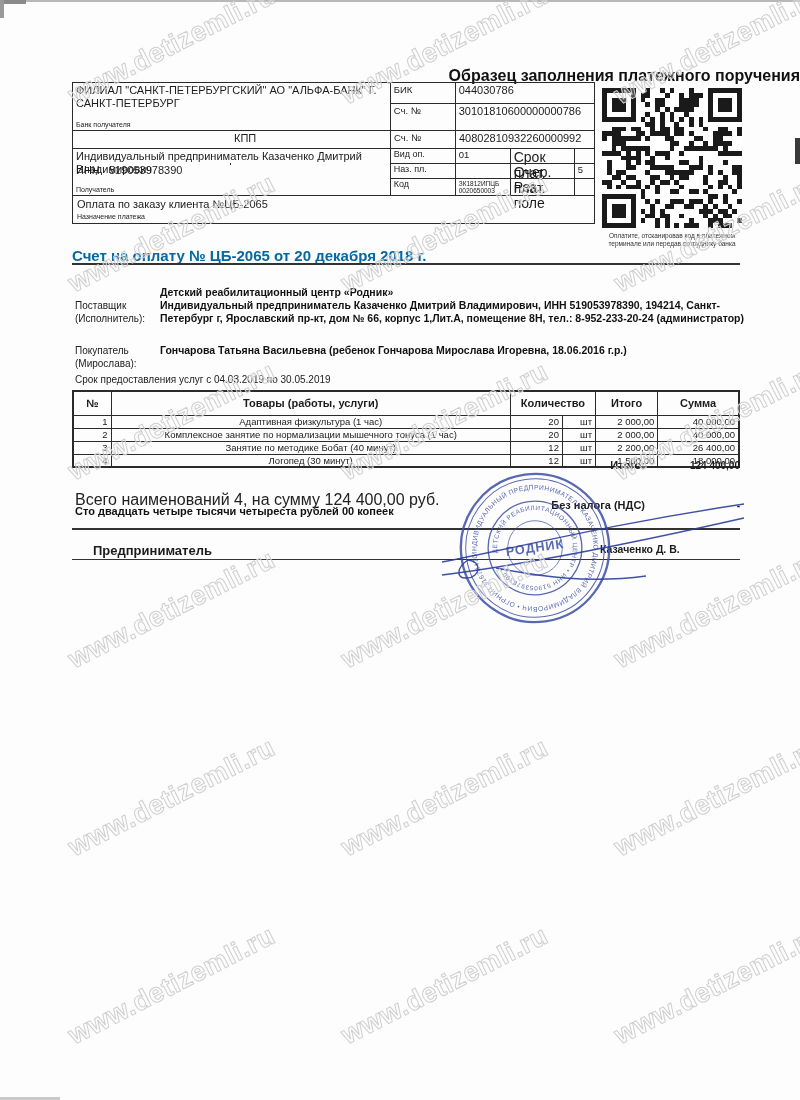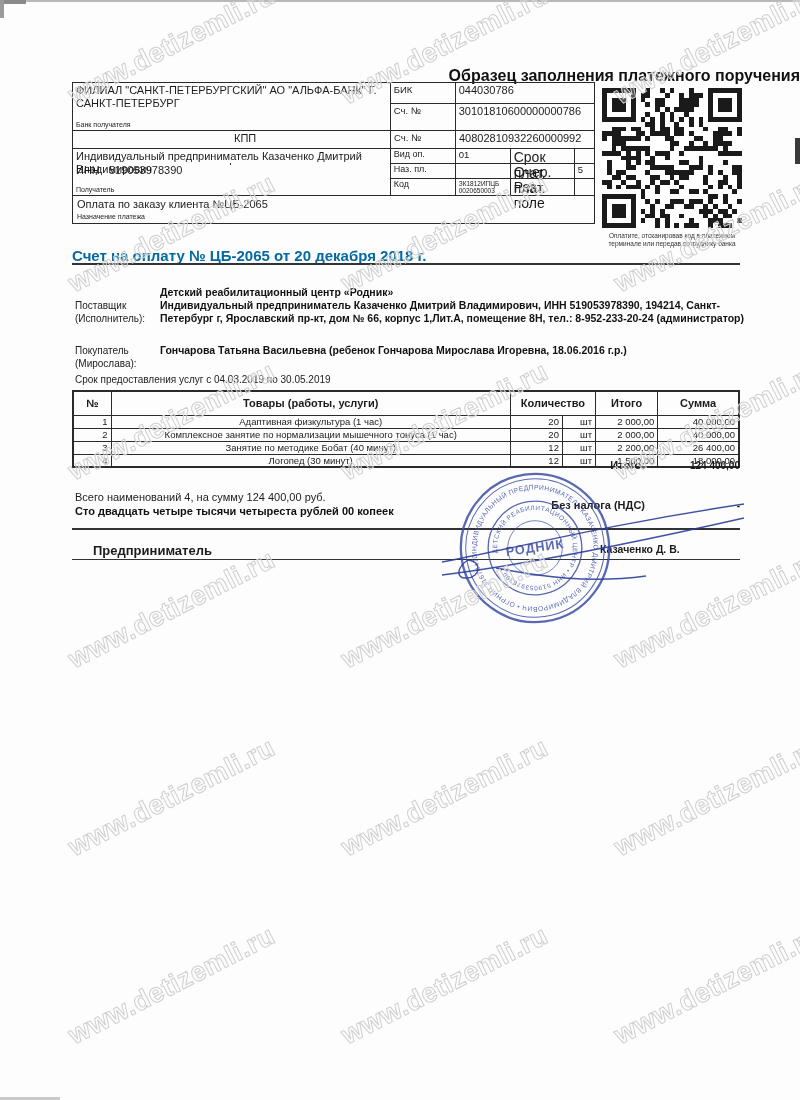--- a/index.html
+++ b/index.html
@@ -64,21 +64,21 @@
   .items th,.items td{border:1px solid #2a2a2a;overflow:hidden;white-space:nowrap;}
   .items{border:2px solid #2a2a2a;}
   .items th{font-size:11px;font-weight:bold;height:24px;text-align:center;}
   .items td{font-size:9.5px;height:13px;padding:0 3px;}
   td.r{text-align:right;} td.l{text-align:center;}
   .tot-row{position:absolute;right:60px;display:flex;align-items:baseline;font-weight:bold;}
   .tot-lab{font-size:11px;text-align:center;}
   .tot-val{width:95px;text-align:right;font-size:10px;}
 
   
-  .summary{position:absolute;left:75px;top:491px;font-size:11px;color:#222;}
+  .summary{position:absolute;left:75px;top:491px;font-size:16px;color:#222;}
   .words{position:absolute;left:75px;top:505px;font-size:11px;font-weight:bold;color:#111;}
   .rule-foot{position:absolute;left:72px;top:528px;width:668px;border-top:2px solid #333;}
   .signer-role{position:absolute;left:93px;top:543px;font-size:13px;font-weight:bold;}
   .signer-name{position:absolute;left:600px;top:543px;width:140px;font-size:10.5px;font-weight:bold;}
   .sign-line{position:absolute;left:72px;top:559px;width:668px;border-top:1.5px solid #333;}
 
   
   :root{ --stamp-color:#3d4fa6; }
   .stamp{position:absolute;left:457px;top:470px;width:156px;height:156px;z-index:4;opacity:.85;transform:rotate(-8deg);}
   .stamp text{fill:var(--stamp-color);font-family:"Liberation Sans","DejaVu Sans",sans-serif;}

